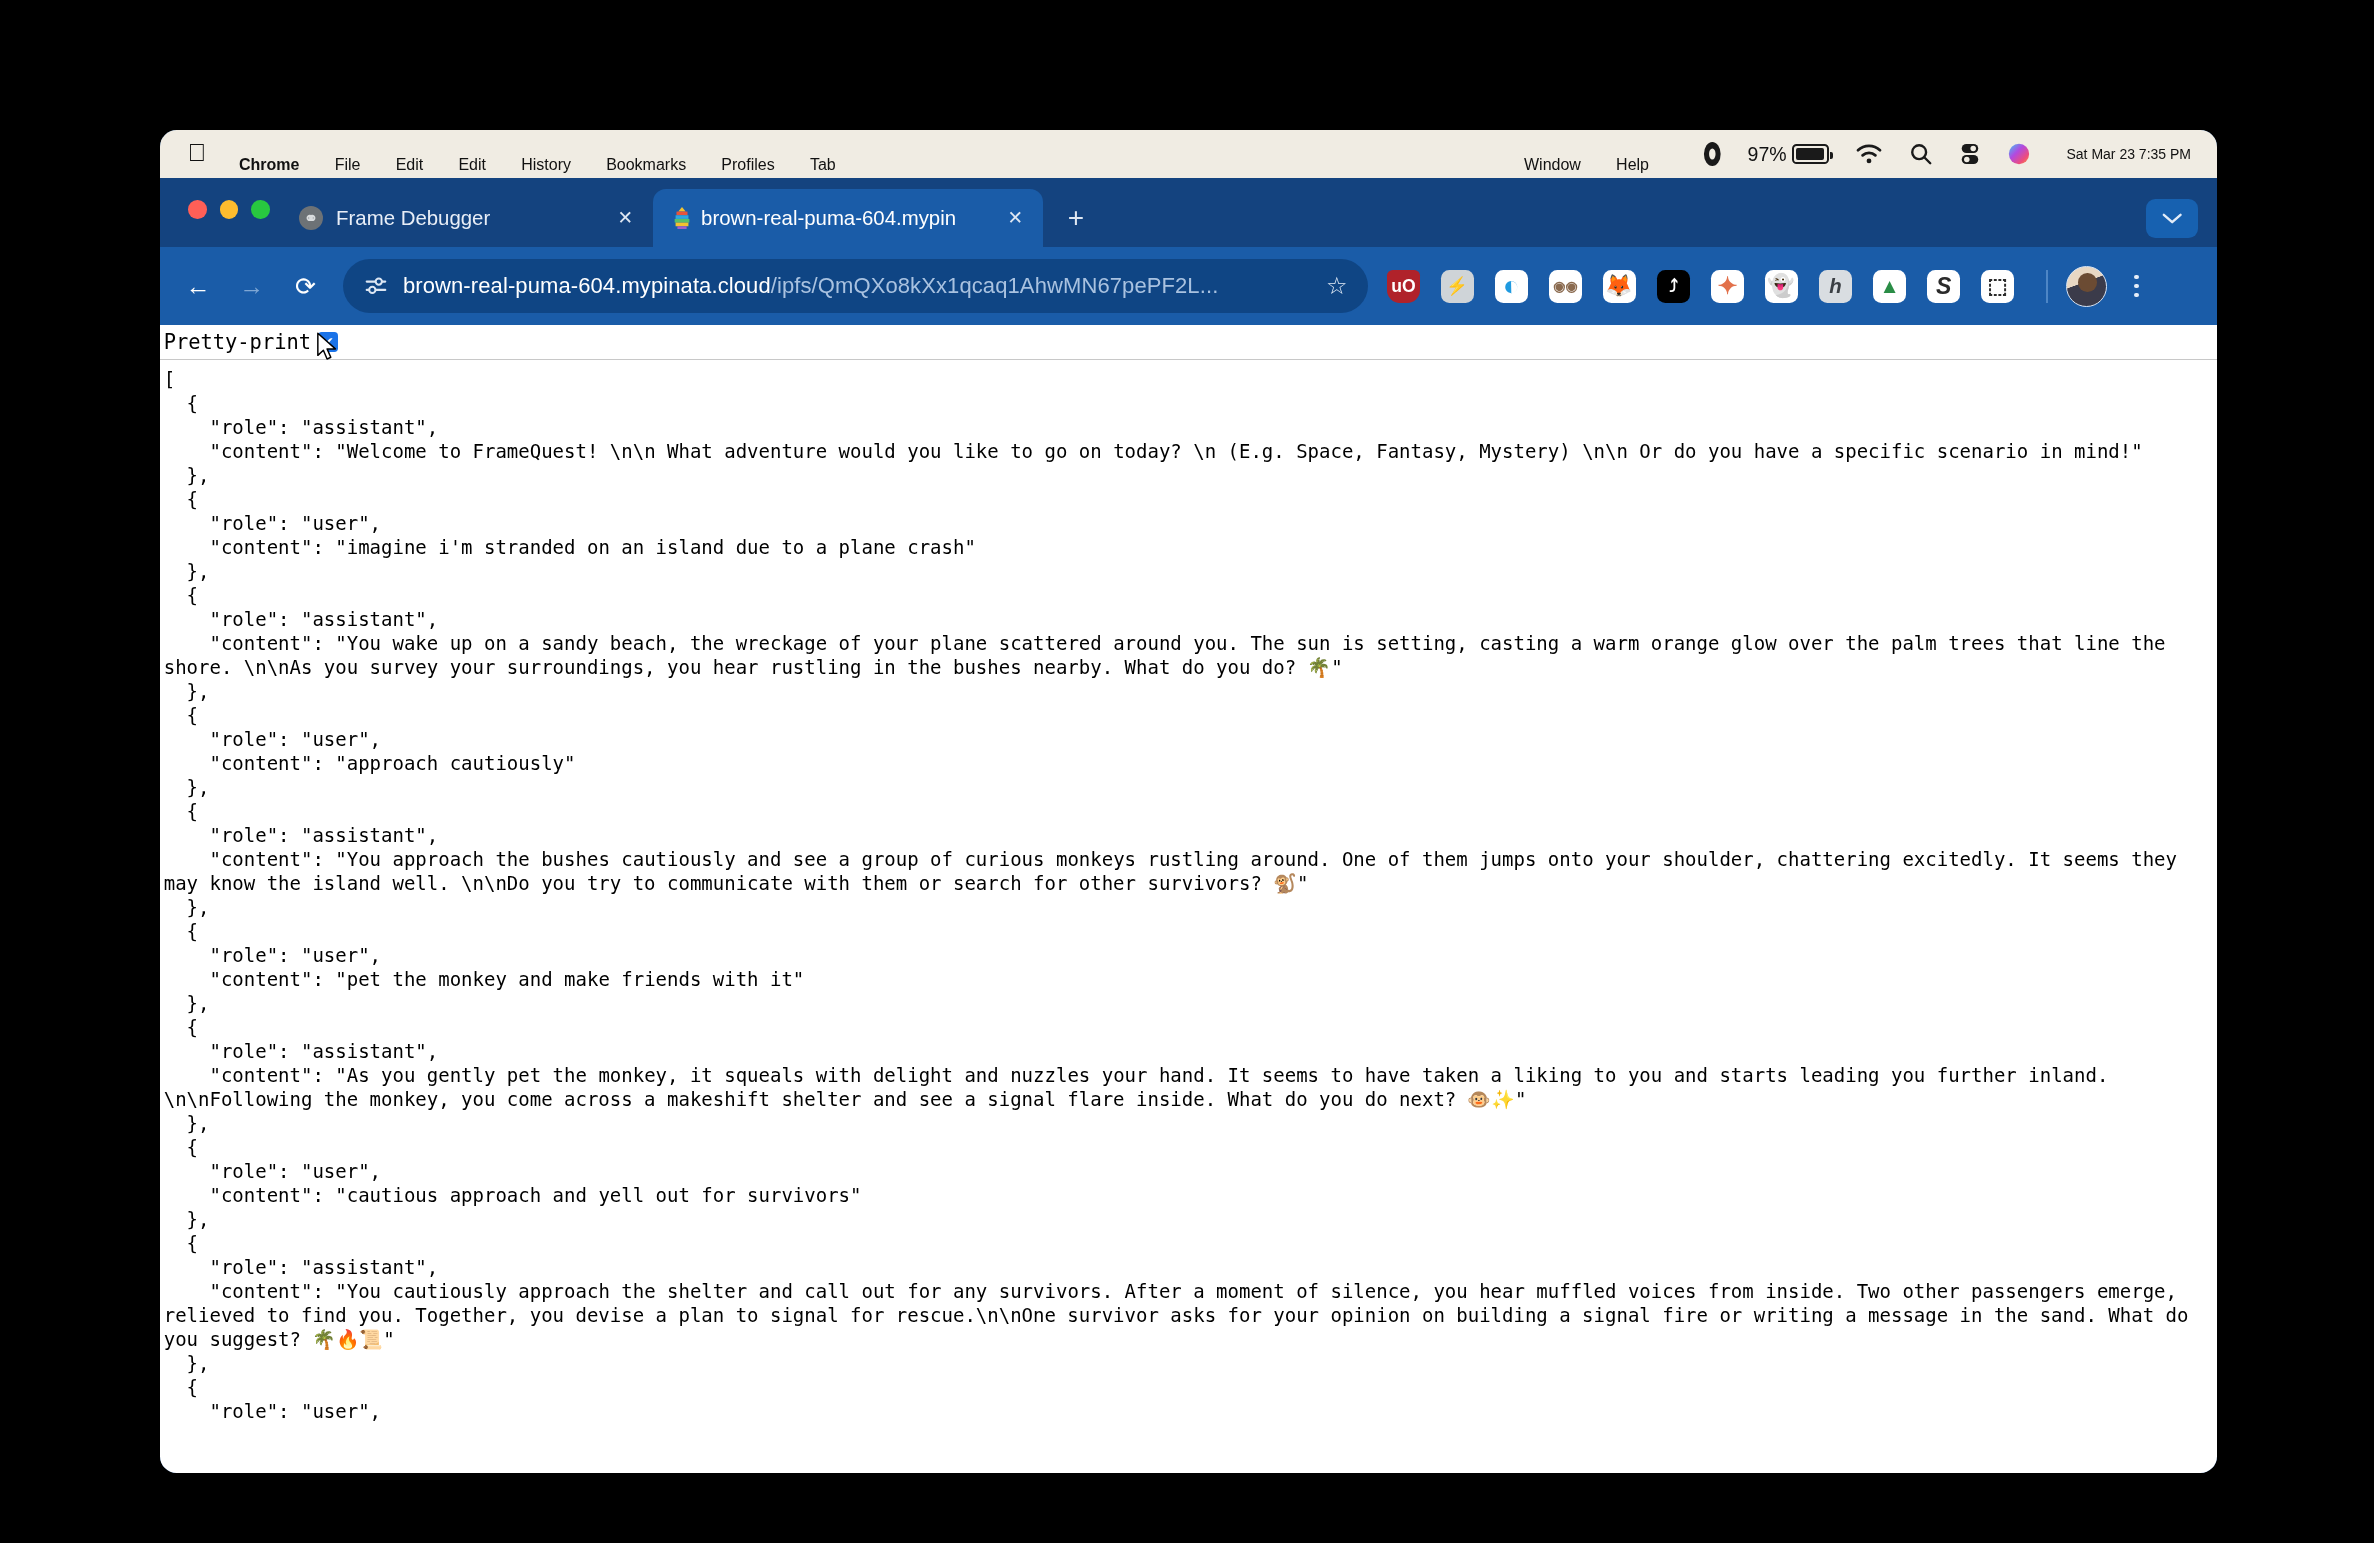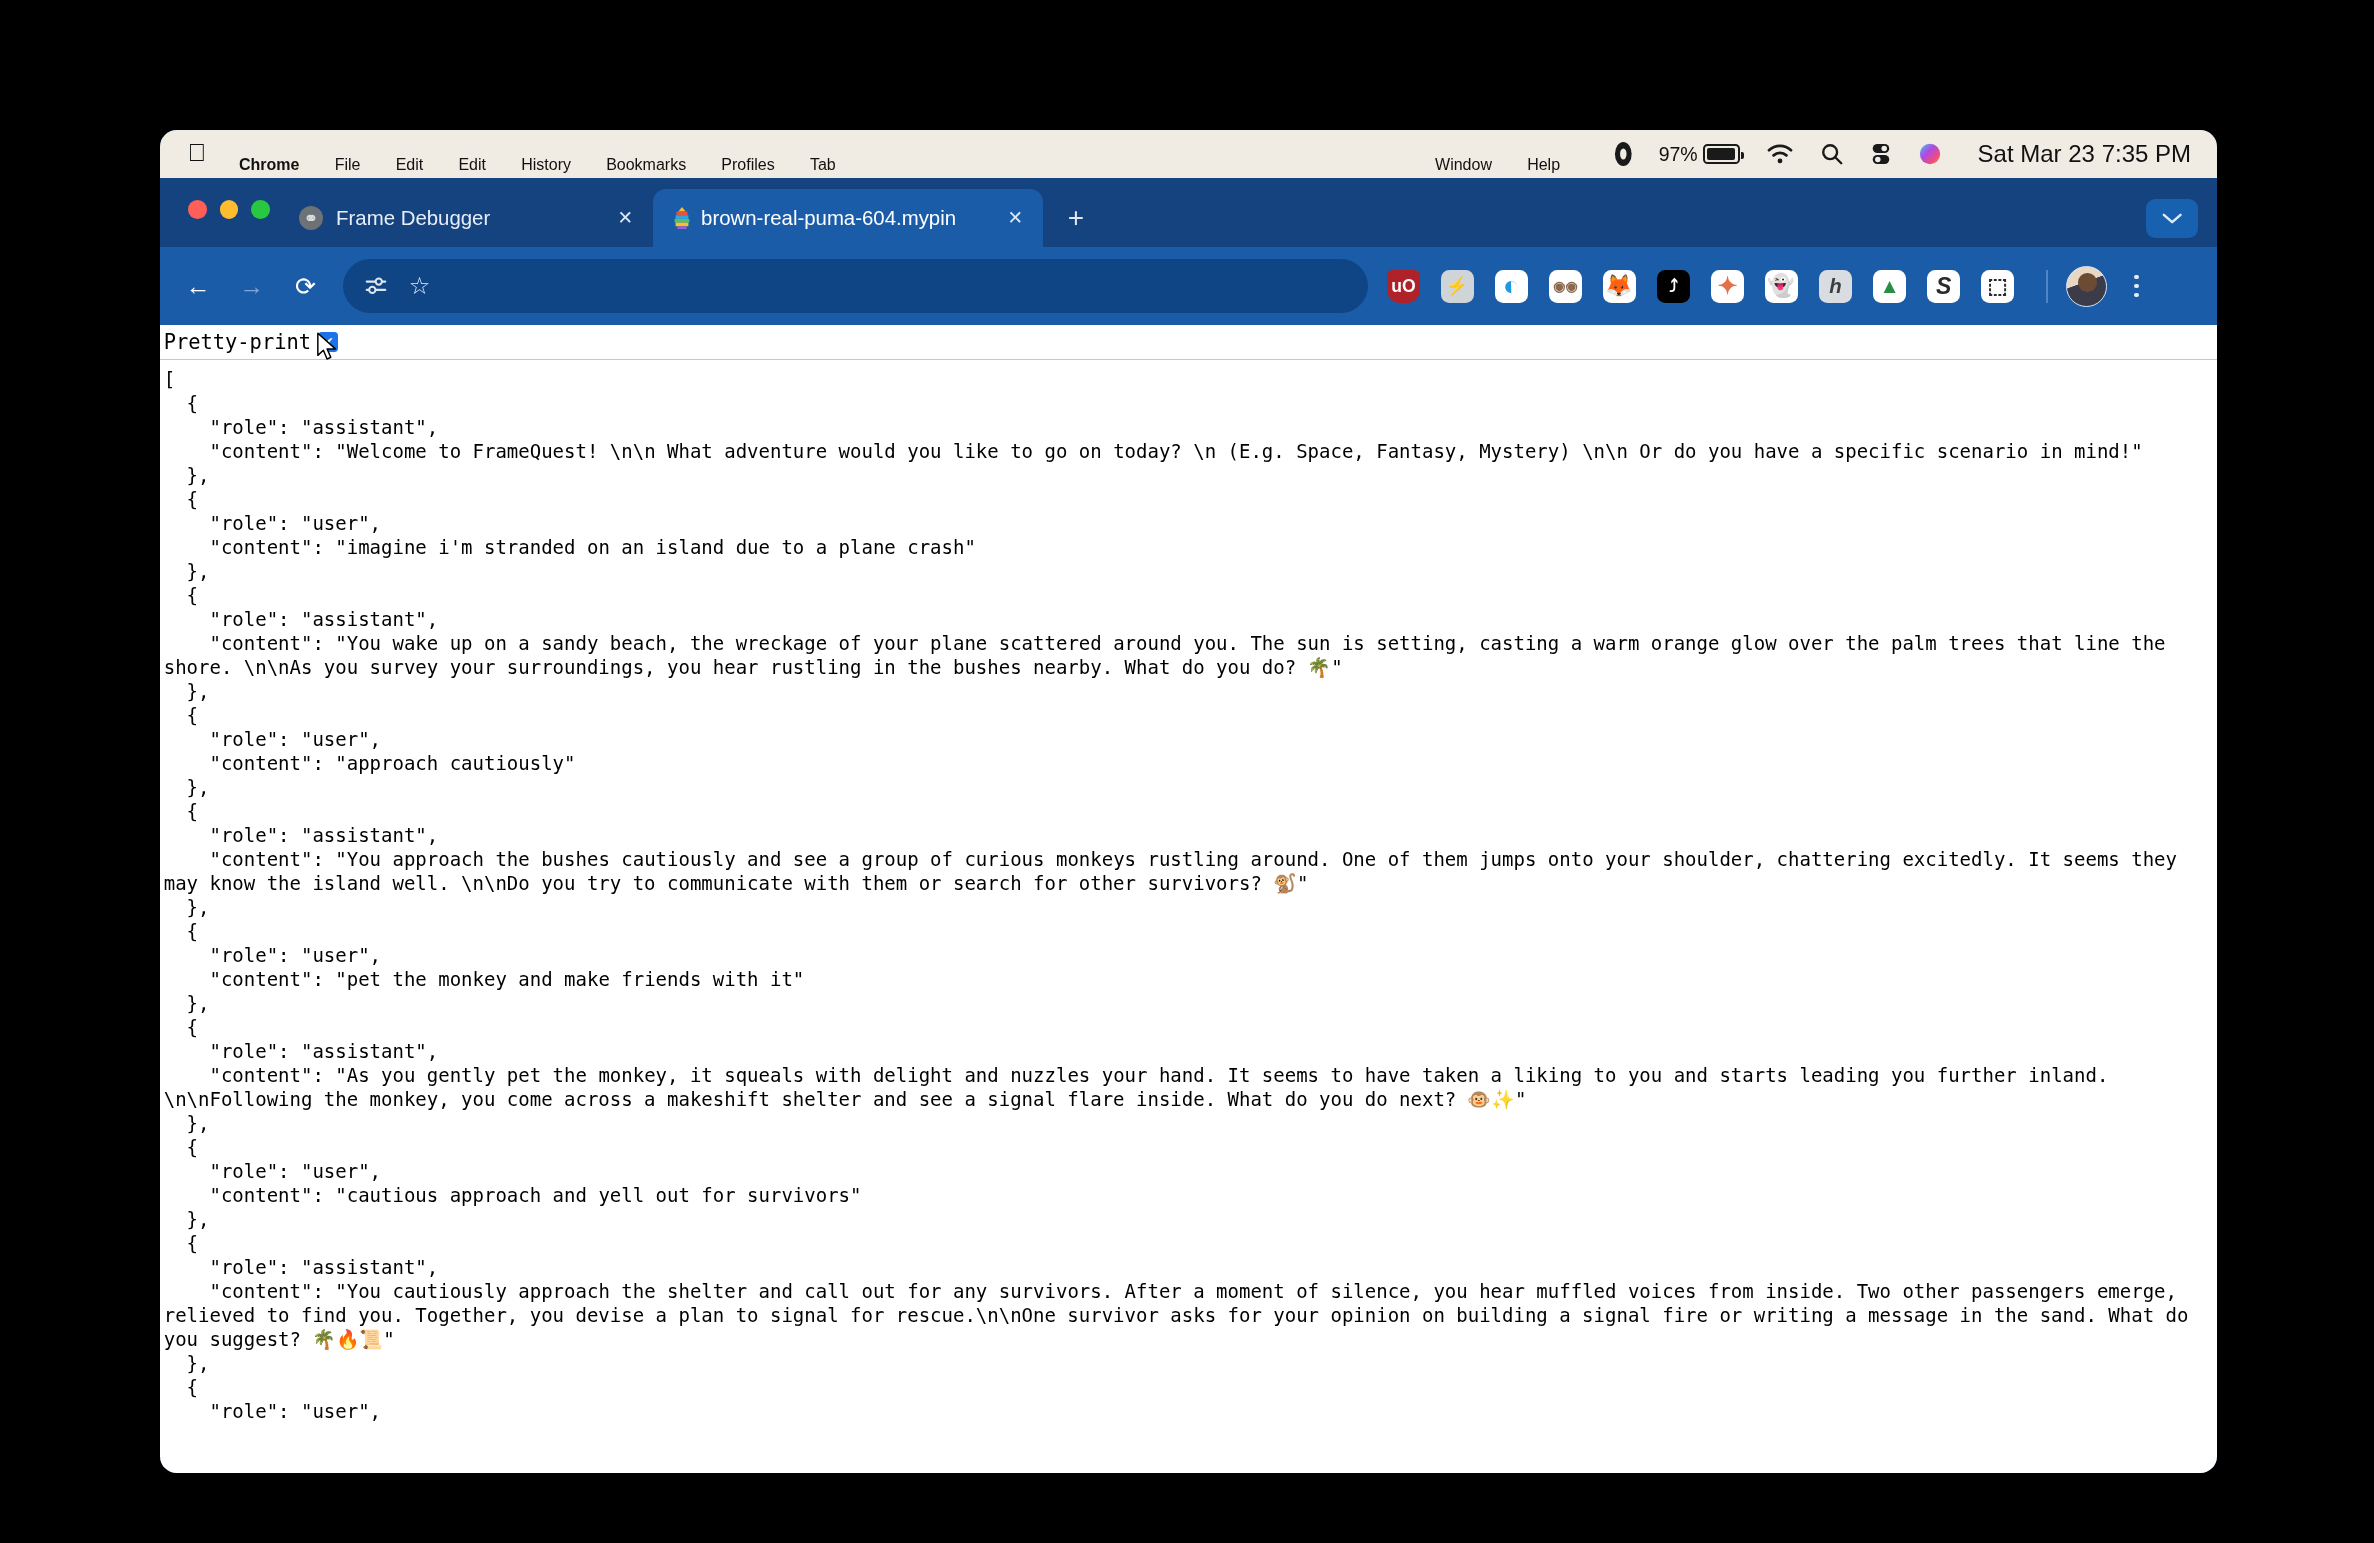--- a/index.html
+++ b/index.html
@@ -57,21 +57,21 @@
     border-radius: 4.6px; position: relative; display: inline-block;
   }
   .battery-shell:after {
     content: ""; position: absolute; right: -5.6px; top: 5.6px;
     width: 2.8px; height: 7.4px; background: #1a1a1a; border-radius: 0 1.9px 1.9px 0;
   }
   .battery-fill {
     position: absolute; left: 1.9px; top: 1.9px; bottom: 1.9px;
     width: 28px; background: #1a1a1a; border-radius: 1.9px;
   }
-  .clock-text { font-size: 24px; white-space: nowrap; padding-left: 9.3px; }
+  .clock-text { font-size: 14px; white-space: nowrap; padding-left: 9.3px; }
 
   
   #tabstrip {
     height: 69px;
     background: #14437f;
     display: flex; align-items: flex-end;
     padding-left: 20.4px;
     position: relative;
   }
   #traffic-lights {
@@ -383,20 +383,21 @@
 
     <div id="omnibox">
       <span id="site-icon">
         <svg width="24" height="20.4" viewBox="0 0 26 22">
           <line x1="3" y1="6" x2="23" y2="6" stroke="#dce6f3" stroke-width="2.4" stroke-linecap="round"></line>
           <line x1="3" y1="15" x2="23" y2="15" stroke="#dce6f3" stroke-width="2.4" stroke-linecap="round"></line>
           <circle cx="16" cy="6" r="3.4" fill="#0f4584" stroke="#dce6f3" stroke-width="2.2"></circle>
           <circle cx="9" cy="15" r="3.4" fill="#0f4584" stroke="#dce6f3" stroke-width="2.2"></circle>
         </svg>
       </span>
+      <span id="url-text"><span>brown-real-puma-604.mypinata.cloud</span><span class="dim">/ipfs/QmQXo8kXx1qcaq1AhwMN67pePF2L...</span></span>
       <span id="bookmark-star">☆</span>
     </div>
 
     <div id="extensions">
       <div class="ext">
           <span class="ext-badge" style="background:#b0222a;border-radius:5.6px 5.6px 13px 13px">uO</span>
         </div>
       <div class="ext">
           <span class="ext-badge" style="background:#cfd4d8;color:#4a4f55">⚡</span>
         </div>

